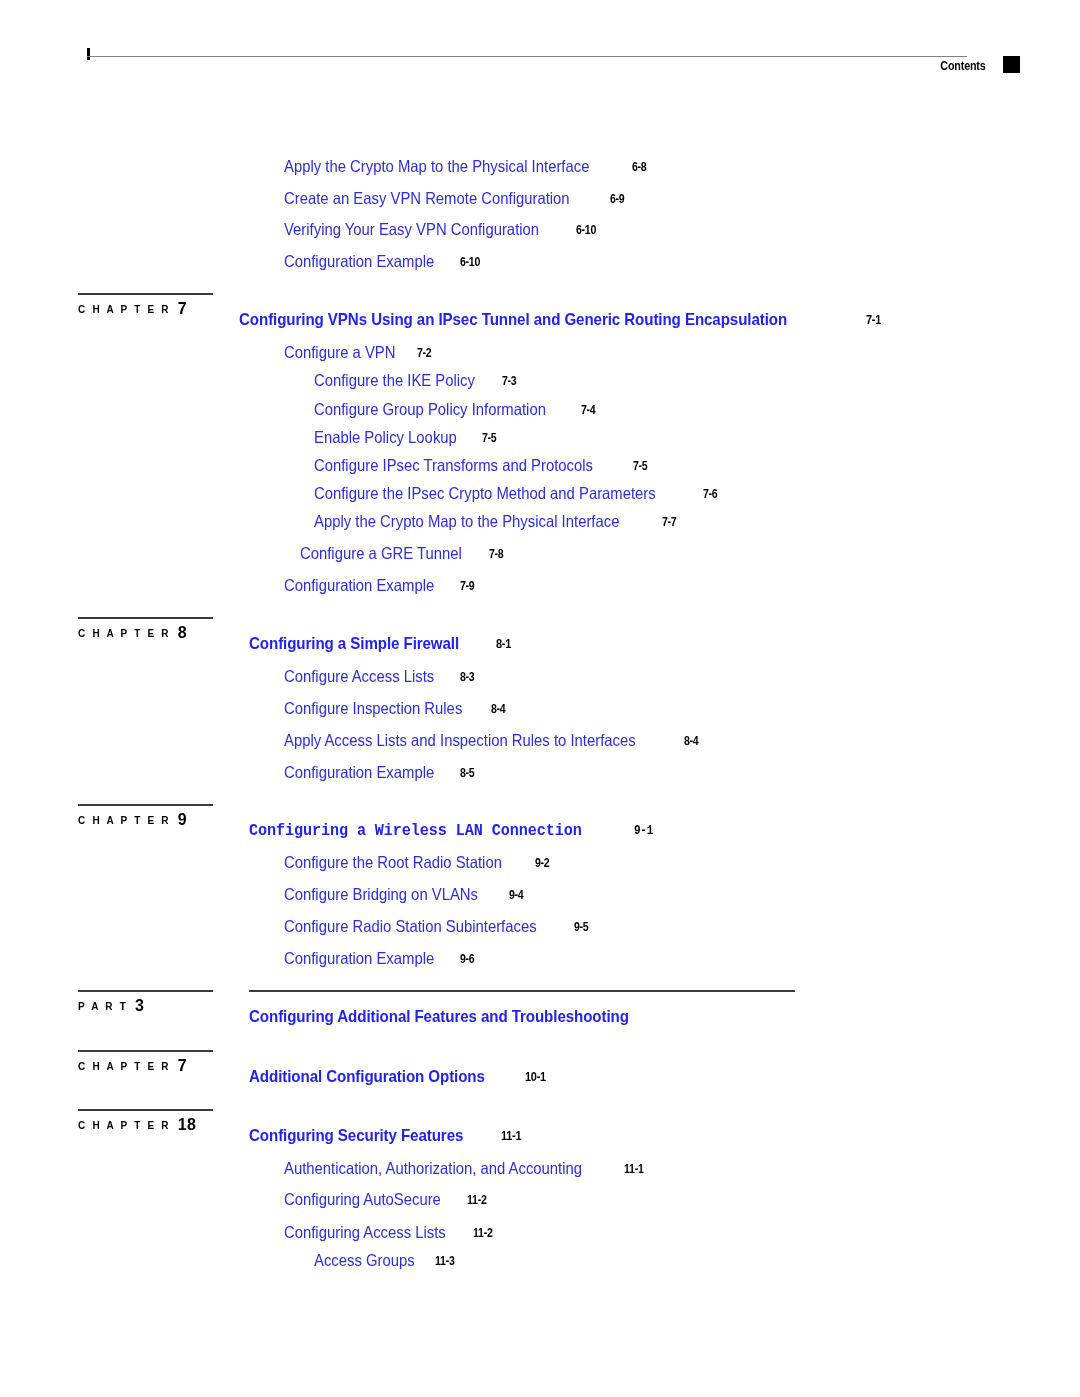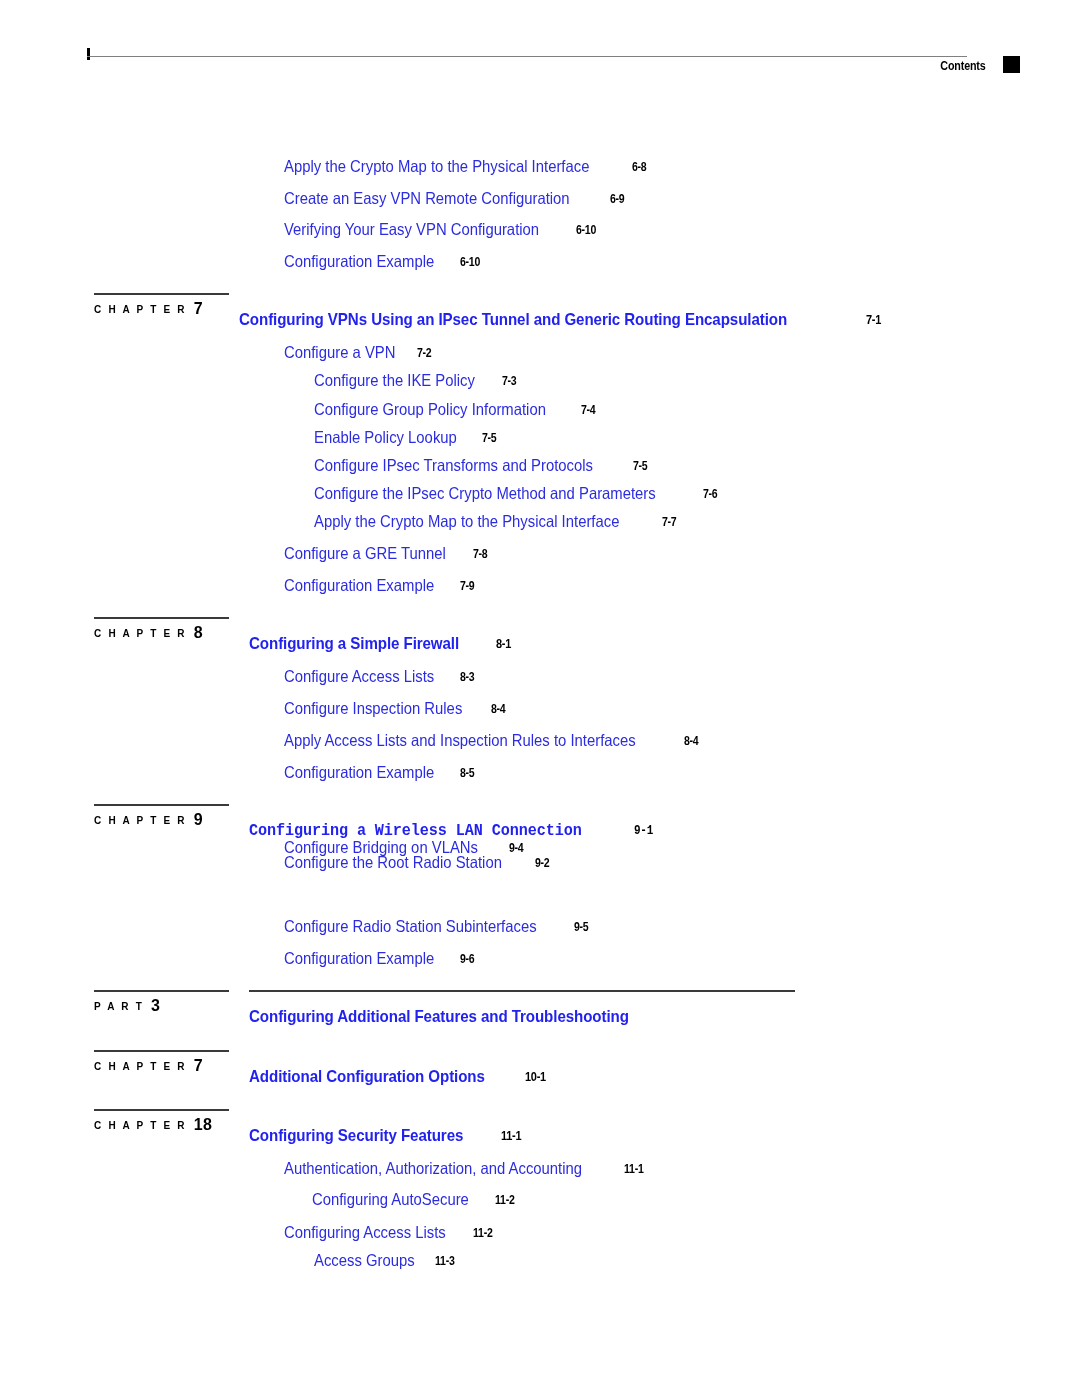--- a/index.html
+++ b/index.html
@@ -126,21 +126,21 @@
     display: inline-block;
     margin-left: 11px;
     vertical-align: baseline;
     position: relative;
     top: -1px;
   }
 
   
   .marker {
     position: absolute;
-    left: 94px;
+    left: 78px;
     width: 150px;
     height: 30px;
     text-decoration: underline;
   }
   .marker-rule {
     position: absolute;
     left: 0;
     top: 0;
     width: 135px;
     height: 2px;
@@ -269,56 +269,56 @@
         <div class="marker-label">C H A P T E R<span class="marker-num">7</span></div>
       </div>
       <div class="row" style="left: 239px; top: 310px;"><span class="head-text">Configuring VPNs Using an IPsec Tunnel and Generic Routing Encapsulation</span><span class="head-page">7-1</span></div>
       <div class="row" style="left: 284px; top: 343px;"><span class="entry-text">Configure a VPN</span><span class="entry-page">7-2</span></div>
       <div class="row" style="left: 314px; top: 371px;"><span class="entry-text">Configure the IKE Policy</span><span class="entry-page">7-3</span></div>
       <div class="row" style="left: 314px; top: 400px;"><span class="entry-text">Configure Group Policy Information</span><span class="entry-page">7-4</span></div>
       <div class="row" style="left: 314px; top: 428px;"><span class="entry-text">Enable Policy Lookup</span><span class="entry-page">7-5</span></div>
       <div class="row" style="left: 314px; top: 456px;"><span class="entry-text">Configure IPsec Transforms and Protocols</span><span class="entry-page">7-5</span></div>
       <div class="row" style="left: 314px; top: 484px;"><span class="entry-text">Configure the IPsec Crypto Method and Parameters</span><span class="entry-page">7-6</span></div>
       <div class="row" style="left: 314px; top: 512px;"><span class="entry-text">Apply the Crypto Map to the Physical Interface</span><span class="entry-page">7-7</span></div>
-      <div class="row" style="left: 284px; top: 544px;"><span class="entry-text">Configure a GRE Tunnel</span><span class="entry-page">7-8</span></div>
+      <div class="row" style="left: 300px; top: 544px;"><span class="entry-text">Configure a GRE Tunnel</span><span class="entry-page">7-8</span></div>
       <div class="row" style="left: 284px; top: 576px;"><span class="entry-text">Configuration Example</span><span class="entry-page">7-9</span></div>
       <div class="marker" style="top: 617px;">
         <div class="marker-rule"></div>
         <div class="marker-label">C H A P T E R<span class="marker-num">8</span></div>
       </div>
       <div class="row" style="left: 249px; top: 634px;"><span class="head-text">Configuring a Simple Firewall</span><span class="head-page">8-1</span></div>
       <div class="row" style="left: 284px; top: 667px;"><span class="entry-text">Configure Access Lists</span><span class="entry-page">8-3</span></div>
       <div class="row" style="left: 284px; top: 699px;"><span class="entry-text">Configure Inspection Rules</span><span class="entry-page">8-4</span></div>
       <div class="row" style="left: 284px; top: 731px;"><span class="entry-text">Apply Access Lists and Inspection Rules to Interfaces</span><span class="entry-page">8-4</span></div>
       <div class="row" style="left: 284px; top: 763px; text-align: right;"><span class="entry-text">Configuration Example</span><span class="entry-page">8-5</span></div>
       <div class="marker" style="top: 804px;">
         <div class="marker-rule"></div>
         <div class="marker-label">C H A P T E R<span class="marker-num">9</span></div>
       </div>
       <div class="row" style="left: 249px; top: 821px; font-family: Liberation Mono, monospace;"><span class="head-text">Configuring a Wireless LAN Connection</span><span class="head-page">9-1</span></div>
       <div class="row" style="left: 284px; top: 853px;"><span class="entry-text">Configure the Root Radio Station</span><span class="entry-page">9-2</span></div>
-      <div class="row" style="left: 284px; top: 838px;"><span class="entry-text">Configure Bridging on VLANs</span><span class="entry-page">9-4</span></div>
+      <div class="row" style="left: 284px; top: 885px;"><span class="entry-text">Configure Bridging on VLANs</span><span class="entry-page">9-4</span></div>
       <div class="row" style="left: 284px; top: 917px;"><span class="entry-text">Configure Radio Station Subinterfaces</span><span class="entry-page">9-5</span></div>
       <div class="row" style="left: 284px; top: 949px;"><span class="entry-text">Configuration Example</span><span class="entry-page">9-6</span></div>
       <div class="marker" style="top: 990px;">
         <div class="marker-rule"></div>
         <div class="marker-label">P A R T<span class="marker-num">3</span></div>
       </div>
       <div class="part-long-rule" style="top: 990px;"></div>
       <div class="row" style="left: 249px; top: 1007px;"><span class="head-text">Configuring Additional Features and Troubleshooting</span></div>
       <div class="marker" style="top: 1050px;">
         <div class="marker-rule"></div>
         <div class="marker-label">C H A P T E R<span class="marker-num">7</span></div>
       </div>
       <div class="row" style="left: 249px; top: 1067px;"><span class="head-text">Additional Configuration Options</span><span class="head-page">10-1</span></div>
       <div class="marker" style="top: 1109px;">
         <div class="marker-rule"></div>
         <div class="marker-label">C H A P T E R<span class="marker-num">18</span></div>
       </div>
       <div class="row" style="left: 249px; top: 1126px;"><span class="head-text">Configuring Security Features</span><span class="head-page">11-1</span></div>
       <div class="row" style="left: 284px; top: 1159px;"><span class="entry-text">Authentication, Authorization, and Accounting</span><span class="entry-page">11-1</span></div>
-      <div class="row" style="left: 284px; top: 1190px; margin-left: 28px;"><span class="entry-text">Configuring AutoSecure</span><span class="entry-page">11-2</span></div>
+      <div class="row" style="left: 284px; top: 1190px;"><span class="entry-text">Configuring AutoSecure</span><span class="entry-page">11-2</span></div>
       <div class="row" style="left: 284px; top: 1223px;"><span class="entry-text">Configuring Access Lists</span><span class="entry-page">11-2</span></div>
       <div class="row" style="left: 314px; top: 1251px;"><span class="entry-text">Access Groups</span><span class="entry-page">11-3</span></div>
     </div>
 
 
 </div>
 
 </body></html>

